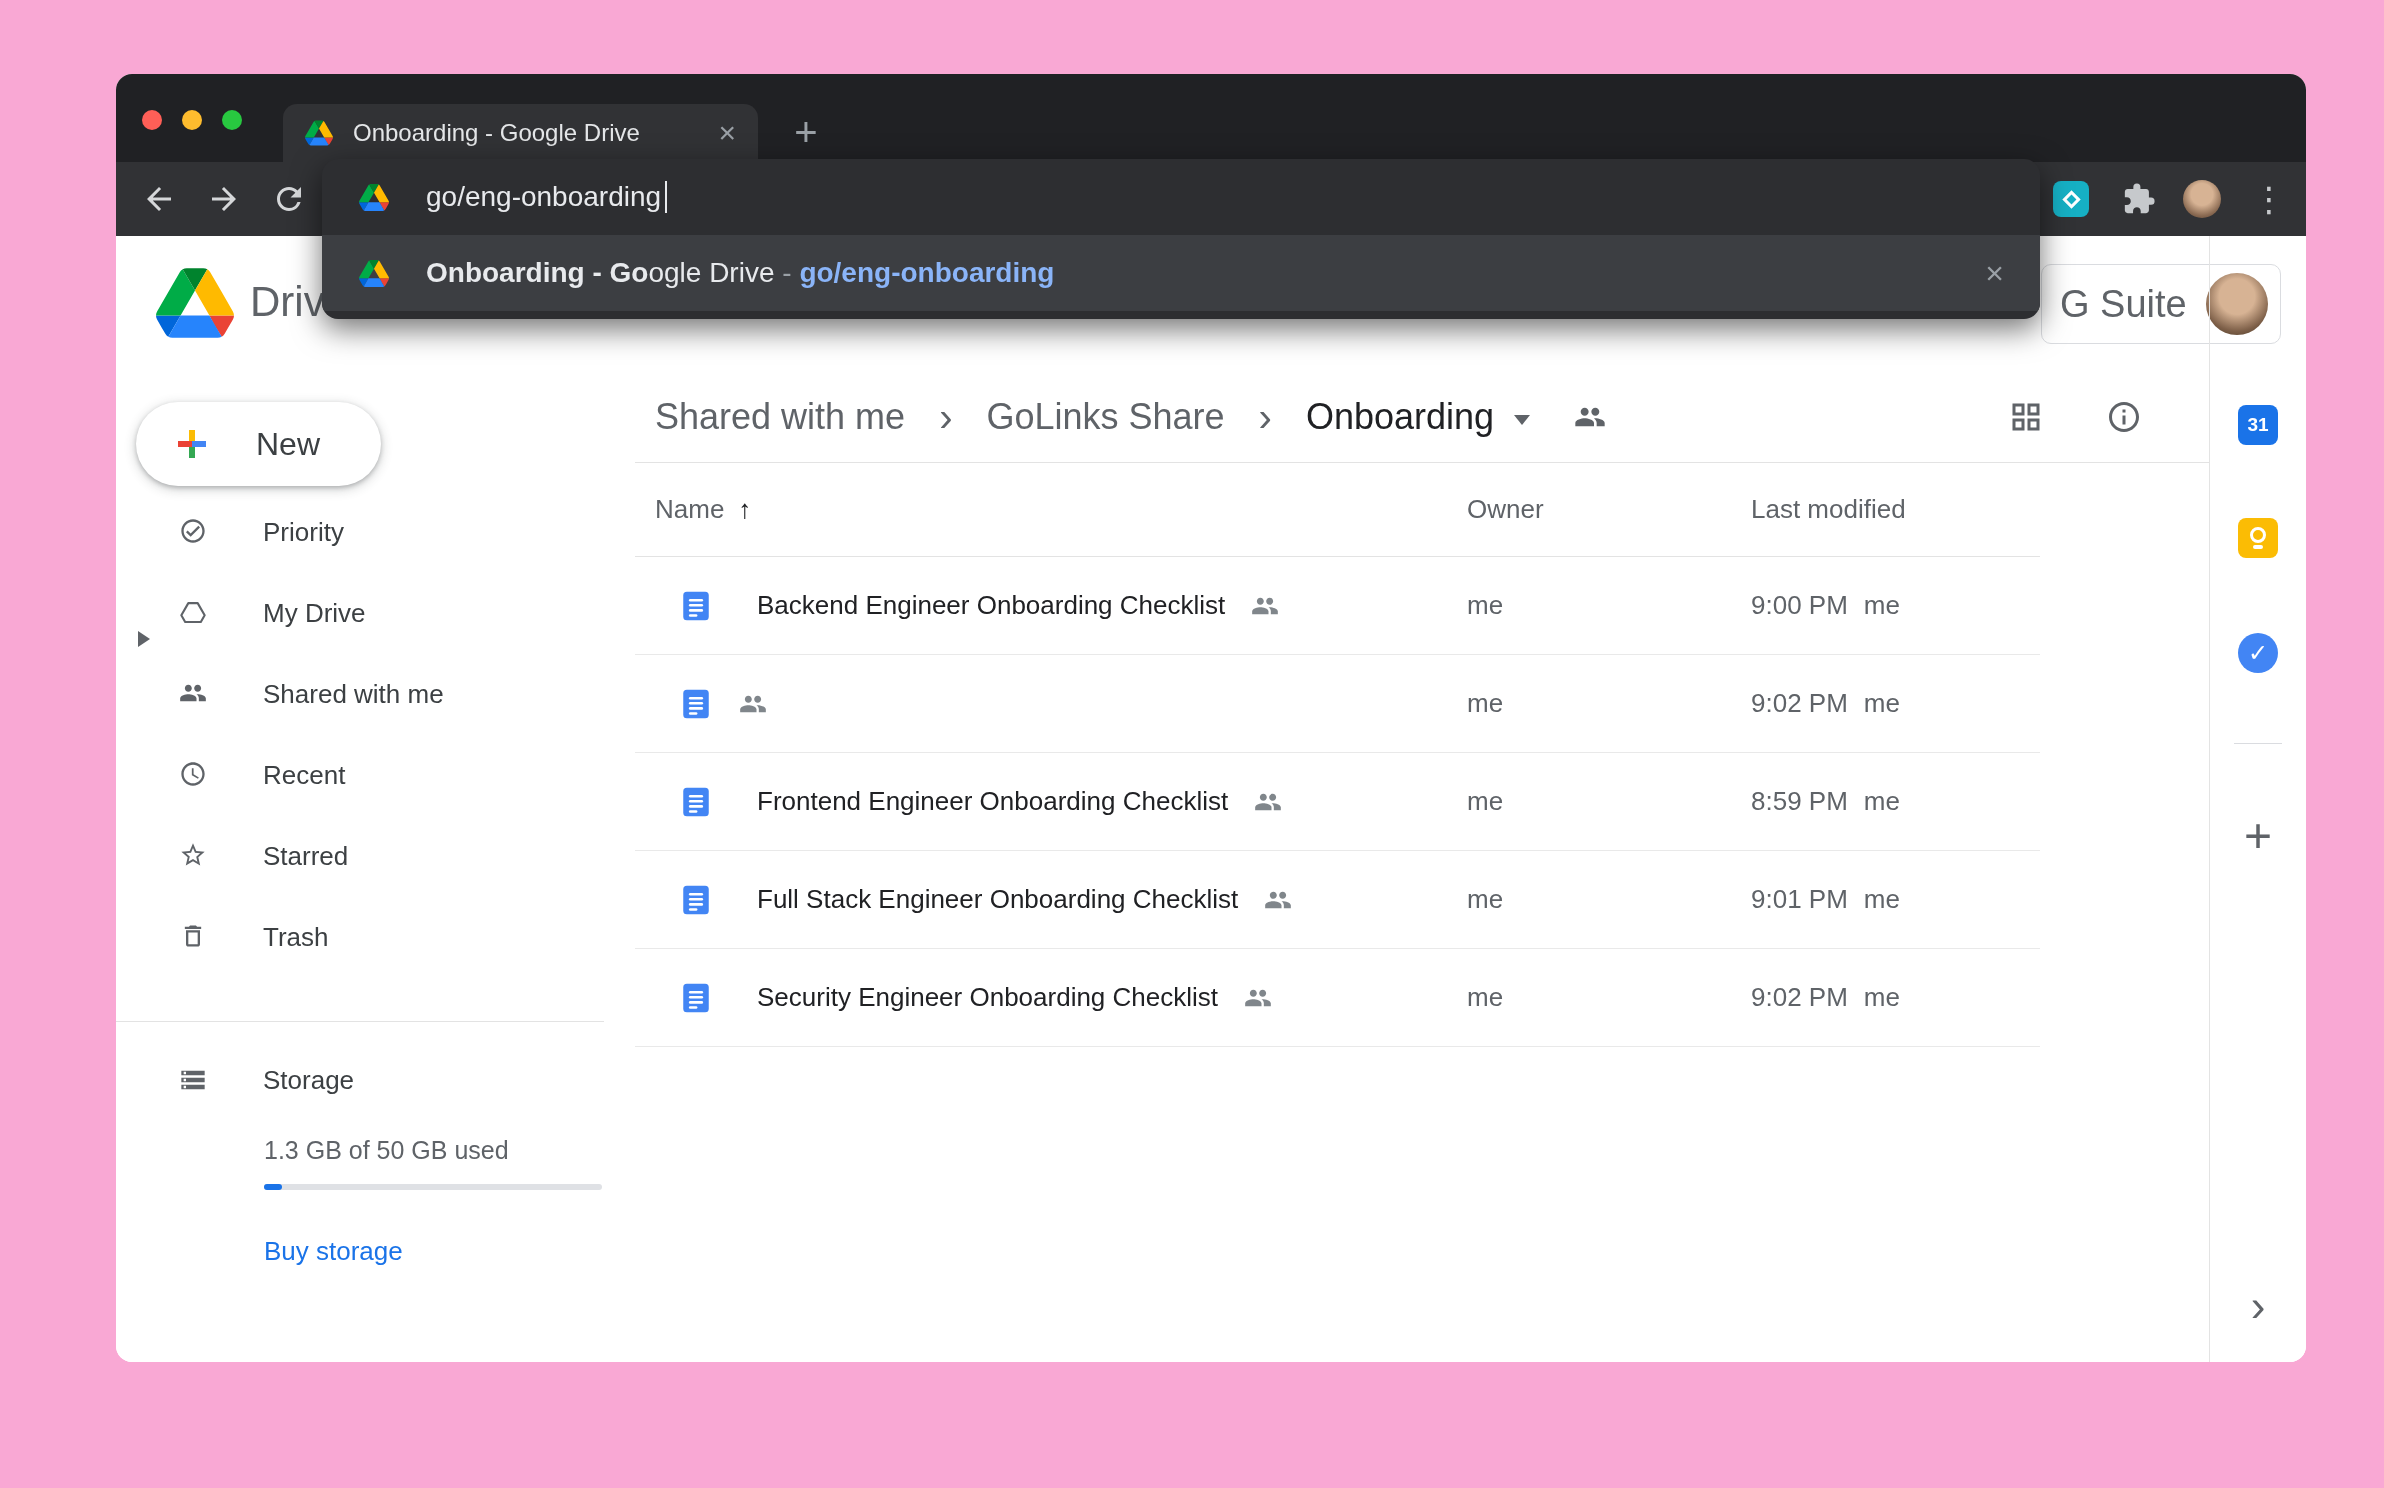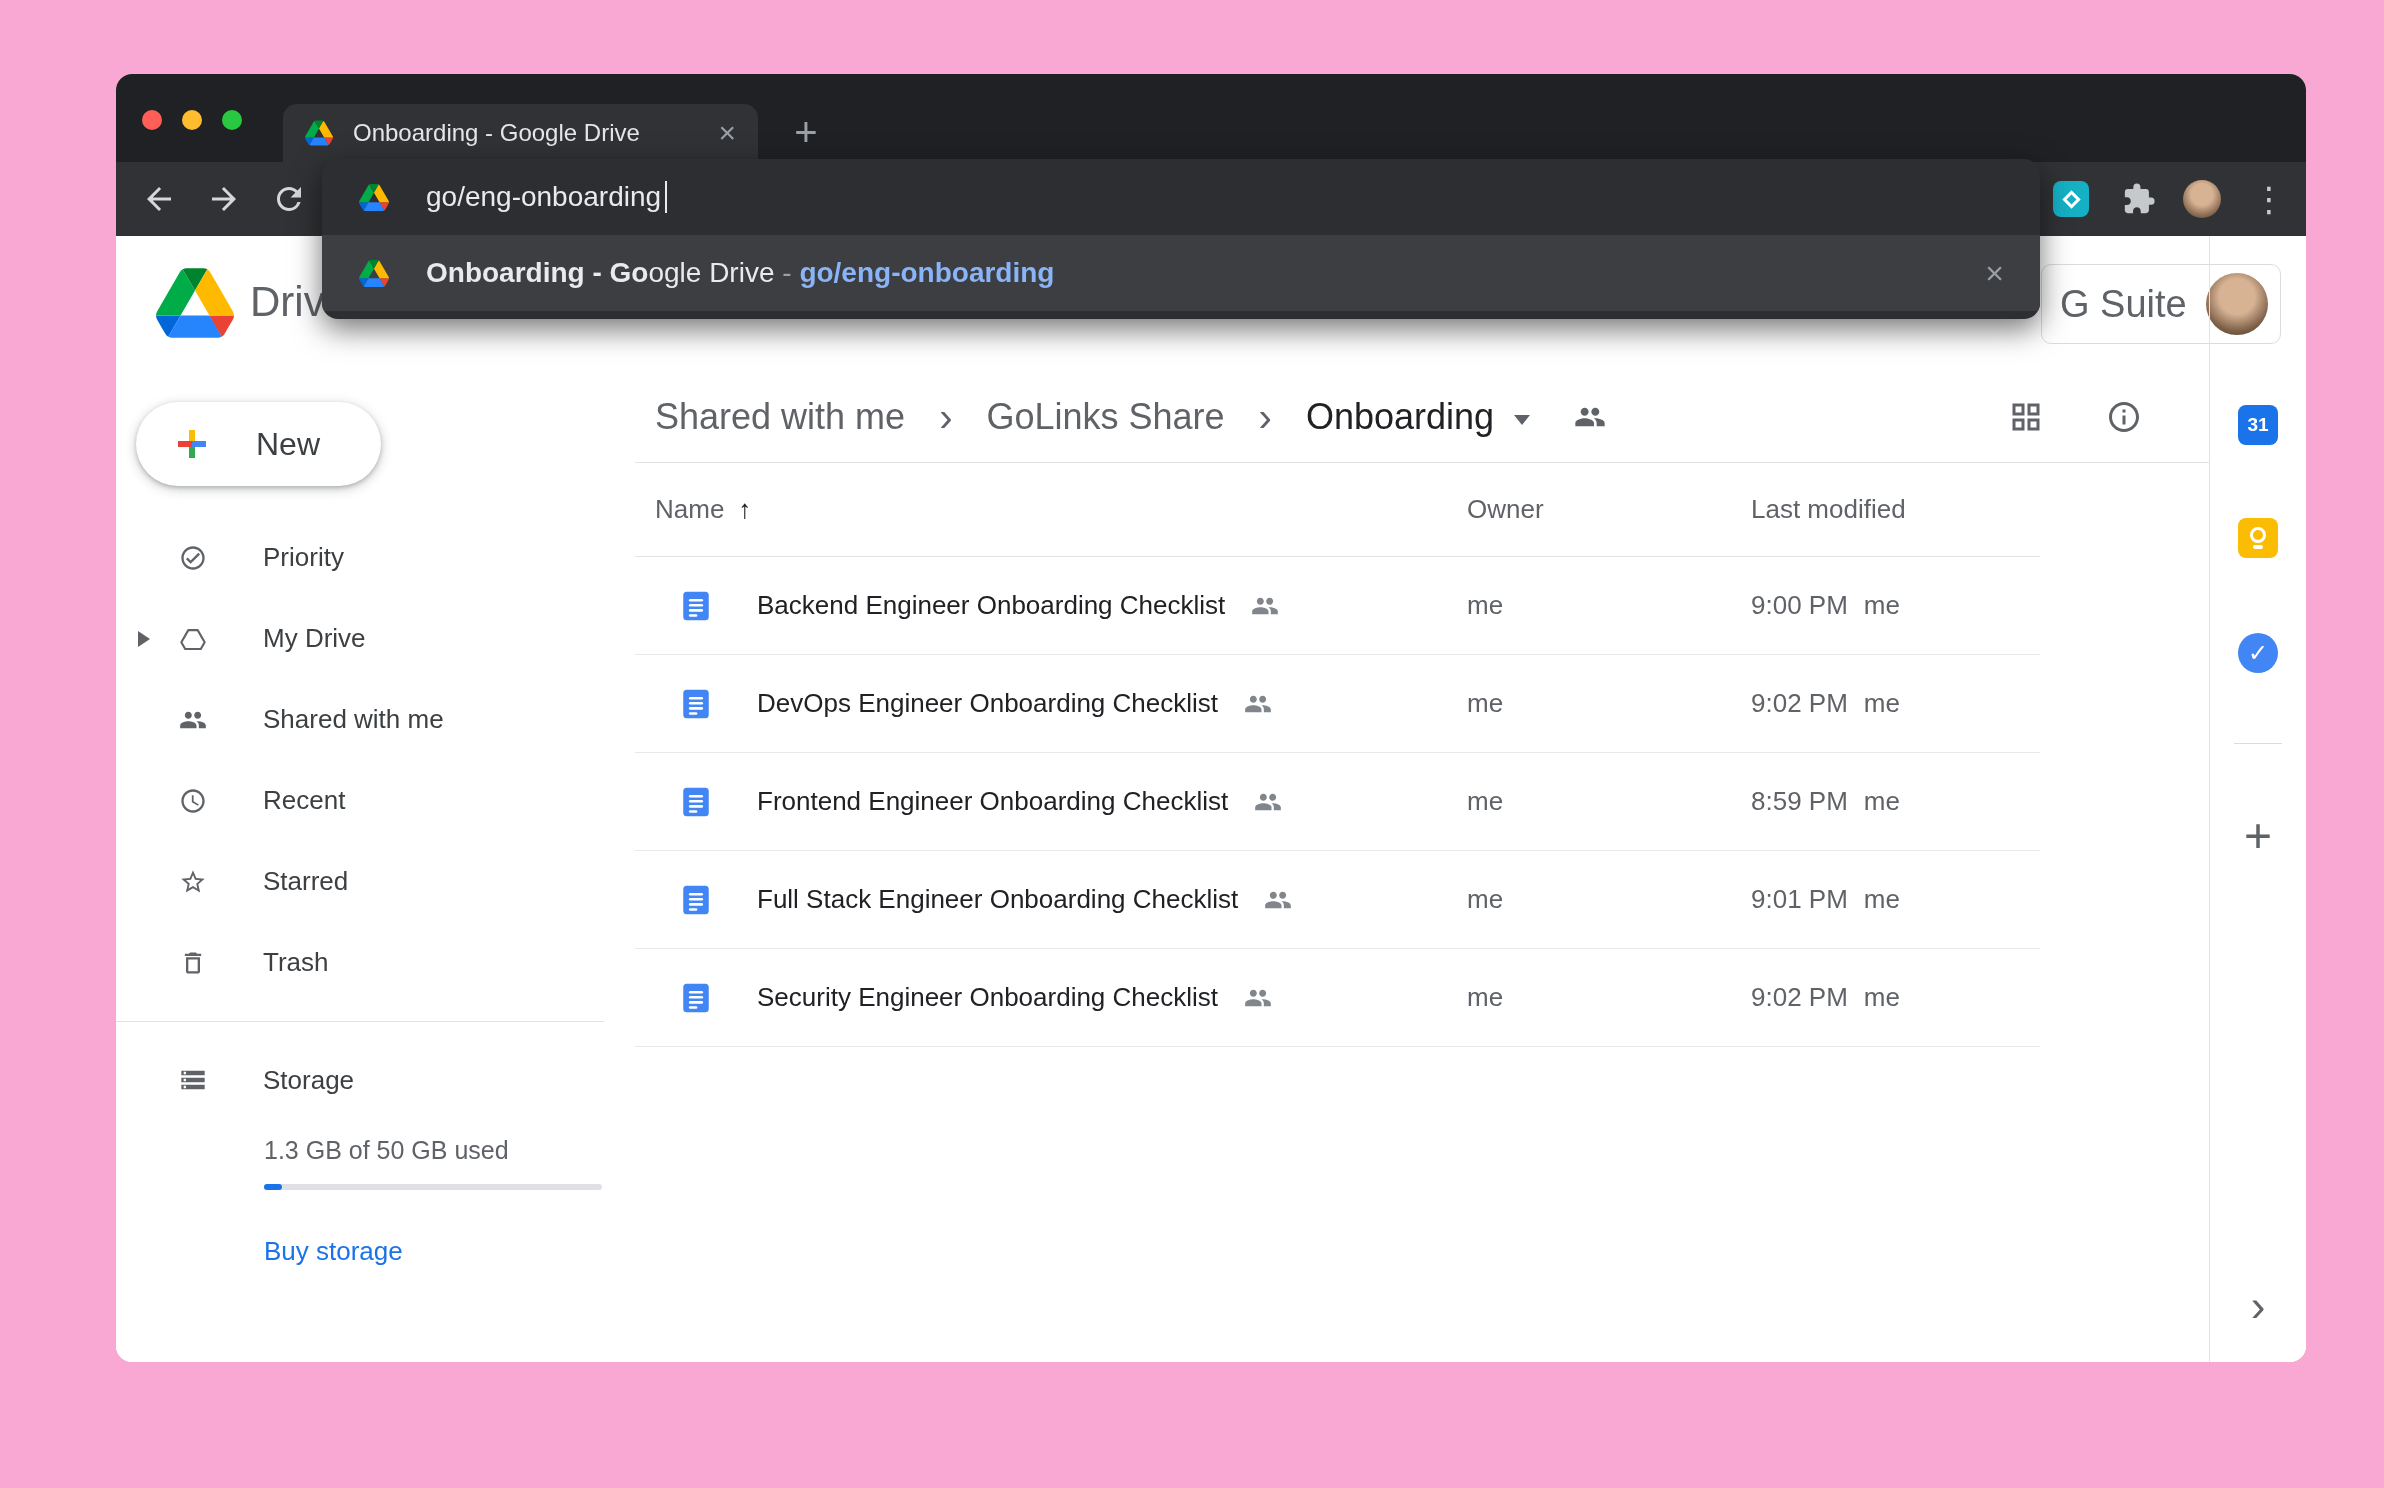--- a/index.html
+++ b/index.html
@@ -60,21 +60,21 @@
   .suite-avatar { width:62px; height:62px; border-radius:50%;
                   background:radial-gradient(circle at 50% 38%, #d7b394 0 36%, #7d5f48 70%, #40301f 100%); }
 
   
   .sidebar { position:absolute; left:0; top:0; width:488px; height:1126px; }
   .new-btn { position:absolute; left:20px; top:166px; width:245px; height:84px; border-radius:42px; background:#fff;
              box-shadow:0 2px 4px rgba(60,64,67,.3), 0 3px 10px 3px rgba(60,64,67,.15);
              display:flex; align-items:center; padding-left:38px; }
   .new-label { margin-left:46px; font-size:32px; color:#3c4043; font-weight:500; }
   .nav-list { position:absolute; left:0; top:281px; width:100%; }
-  .nav-item { position:relative; height:81px; display:flex; align-items:center; padding-left:63px; }
+  .nav-item { position:relative; height:81px; display:flex; padding-left:63px; }
   .nav-item .nic { width:28px; height:28px; flex:none; }
   .nav-item .nlabel { margin-left:56px; font-size:26px; color:#3c4043; font-weight:500; }
   .disclosure { position:absolute; left:22px; top:50%; margin-top:-8px; width:0; height:0;
                 border-left:12px solid #5f6368; border-top:8px solid transparent; border-bottom:8px solid transparent; }
   .side-divider { position:absolute; left:0; top:785px; width:488px; border-top:1px solid #e3e3e3; }
   .storage-row { position:absolute; left:0; top:804px; width:100%; height:80px; display:flex; align-items:center; padding-left:63px; }
   .storage-row .nic { width:28px; height:28px; flex:none; }
   .storage-row .nlabel { margin-left:56px; font-size:26px; color:#3c4043; font-weight:500; }
   .usage { position:absolute; left:148px; top:900px; font-size:25px; color:#5f6368; }
   .meter { position:absolute; left:148px; top:948px; width:338px; height:6px; border-radius:3px; background:#dfe1e5; }
@@ -303,21 +303,20 @@
 
         <div class="frow">
           <div class="fcell-name">
             <svg width="34" height="34" viewBox="0 0 24 24">
                 <rect x="3" y="2" width="18" height="20" rx="2.5" fill="#4285f4"></rect>
                 <rect x="7" y="7" width="10" height="1.8" rx=".9" fill="#fff"></rect>
                 <rect x="7" y="10.6" width="10" height="1.8" rx=".9" fill="#fff"></rect>
                 <rect x="7" y="14.2" width="10" height="1.8" rx=".9" fill="#fff"></rect>
                 <rect x="7" y="17.8" width="6" height="1.8" rx=".9" fill="#fff"></rect>
               </svg>
-            <span class="fname">DevOps Engineer Onboarding Checklist</span>
             <svg class="fshared" viewBox="0 0 24 24">
                 <path fill="#80868b" d="M16 11c1.66 0 2.99-1.34 2.99-3S17.66 5 16 5c-1.66 0-3 1.34-3 3s1.34 3 3 3zm-8 0c1.66 0 2.99-1.34 2.99-3S9.66 5 8 5C6.34 5 5 6.34 5 8s1.34 3 3 3zm0 2c-2.33 0-7 1.17-7 3.5V19h14v-2.5c0-2.33-4.67-3.5-7-3.5zm8 0c-.29 0-.62.02-.97.05 1.16.84 1.97 1.97 1.97 3.45V19h6v-2.5c0-2.33-4.67-3.5-7-3.5z"></path>
               </svg>
           </div>
           <div class="fowner">me</div>
           <div class="fmod">
             <span>9:02 PM</span>
             <span class="by">me</span>
           </div>
         </div>

